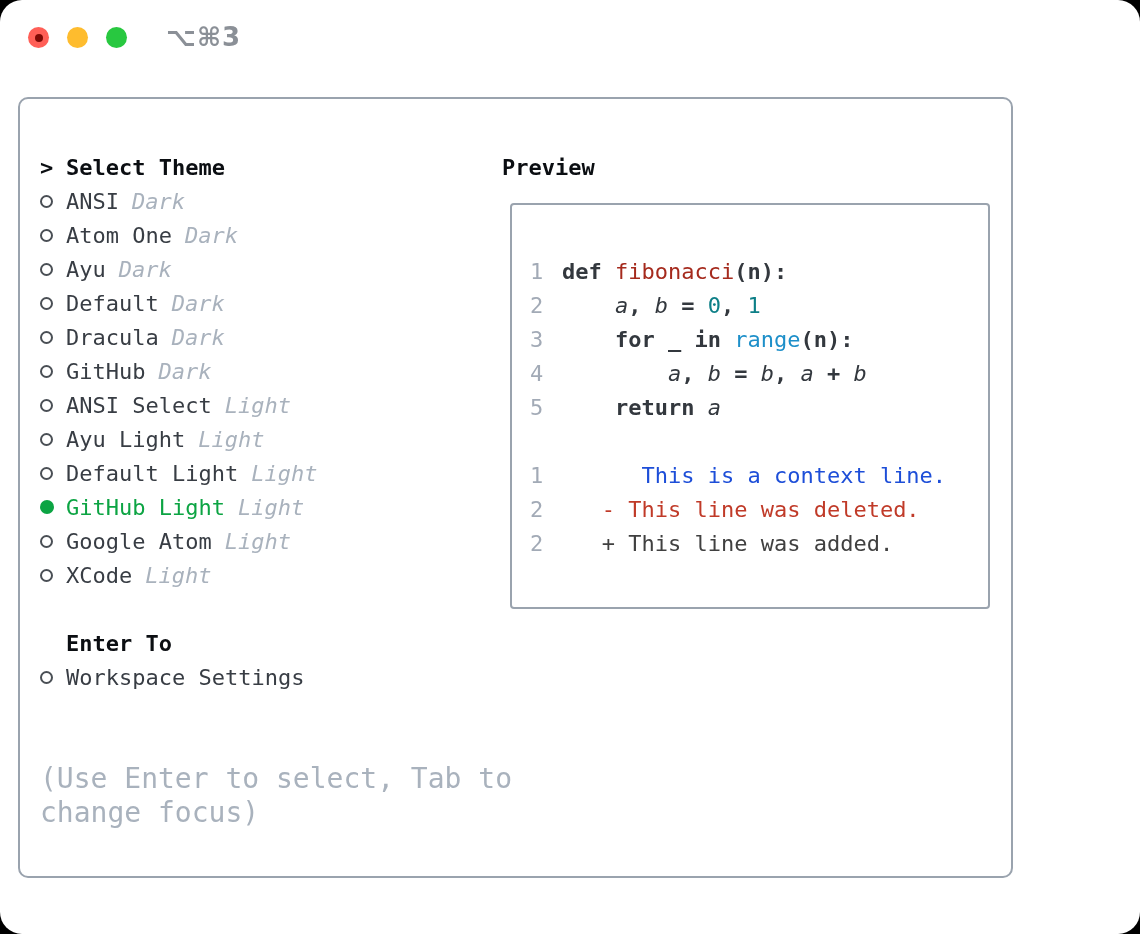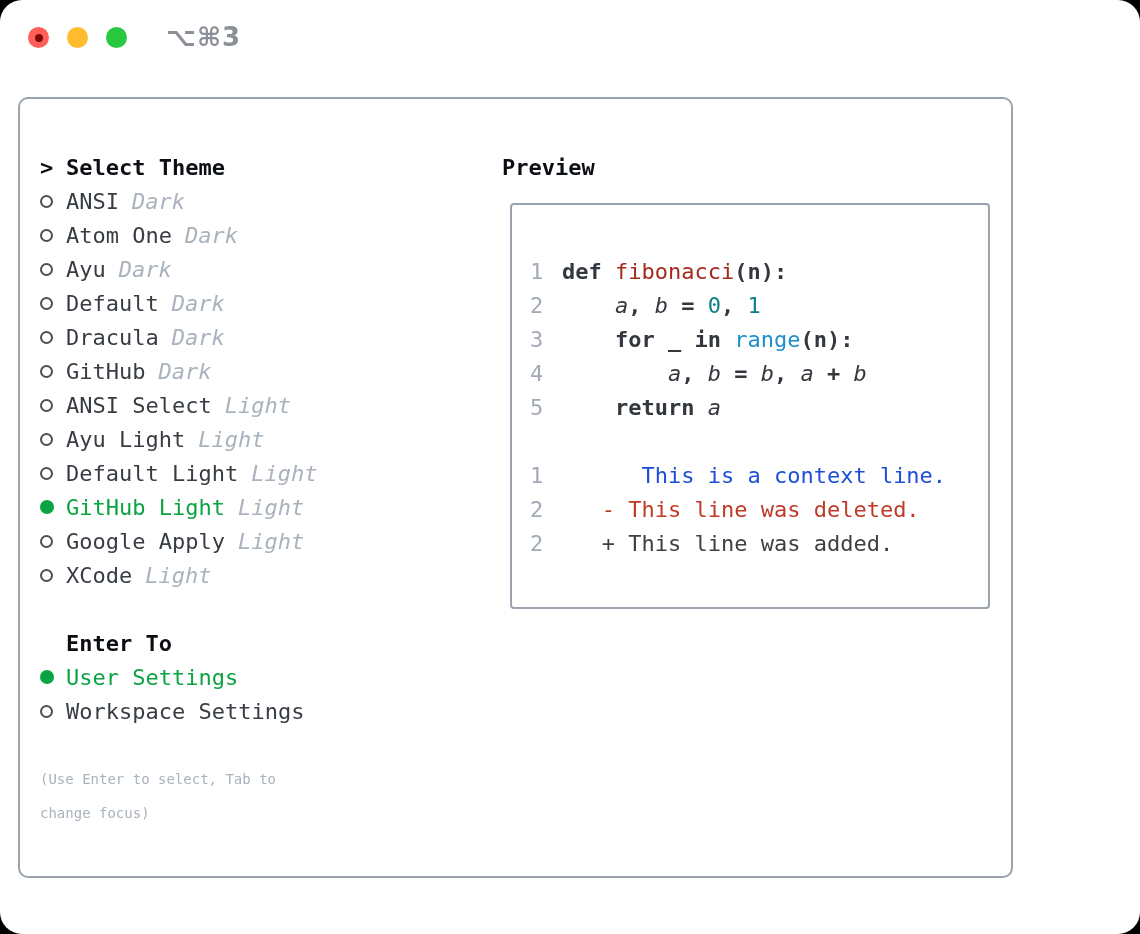--- a/index.html
+++ b/index.html
@@ -33,21 +33,21 @@
   .prompt{font-weight:700;color:#0b0e12;}
   .lbl{white-space:pre;}
   .lbl.sel{color:#0ca443;}
   .tag{color:#a9b2bd;font-style:italic;margin-left:13px;white-space:pre;}
   .hdr{font-weight:700;color:#0b0e12;white-space:pre;}
   
   .left-col{position:absolute;left:20px;top:51px;}
   .applyto{position:absolute;left:20px;top:527px;}
   .hint{
     position:absolute;left:20px;top:663px;
-    font-size:14px;line-height:34px;color:#a9b2bd;white-space:pre;
+    font-size:28px;line-height:34px;color:#a9b2bd;white-space:pre;
   }
   
   .preview-title{position:absolute;left:482px;top:51px;}
   .preview-box{
     position:absolute;left:490px;top:104px;width:480px;height:406px;
     border:2px solid #9aa3ae;border-radius:4px;box-sizing:border-box;background:#fff;
     padding:49px 0 0 18px;overflow:hidden;
   }
   .cl{display:flex;height:34px;align-items:center;font-size:22px;}
   .ln{width:32px;flex:0 0 32px;color:#a2aab6;white-space:pre;}
@@ -149,47 +149,41 @@
             <span class="bullet-slot">
               <span class="radio sel"></span>
             </span>
             <span class="lbl sel">GitHub Light</span>
             <span class="tag">Light</span>
           </div>
           <div class="row">
             <span class="bullet-slot">
               <span class="radio"></span>
             </span>
-            <span class="lbl">Google Apply</span>
+            <span class="lbl">Google Atom</span>
             <span class="tag">Light</span>
           </div>
           <div class="row">
             <span class="bullet-slot">
               <span class="radio"></span>
             </span>
             <span class="lbl">XCode</span>
             <span class="tag">Light</span>
           </div>
         </div>
     </div>
 
     <div class="applyto">
       <div class="row">
         <span class="bullet-slot"></span>
         <span class="hdr">Enter To</span>
       </div>
       <div id="apply-items">
           <div class="row">
             <span class="bullet-slot">
-              <span class="radio sel"></span>
-            </span>
-            <span class="lbl sel">User Settings</span>
-          </div>
-          <div class="row">
-            <span class="bullet-slot">
               <span class="radio"></span>
             </span>
             <span class="lbl">Workspace Settings</span>
           </div>
         </div>
     </div>
 
     <div class="hint"><span>(Use Enter to select, Tab to</span><br><span>change focus)</span></div>
 
     <div class="preview-title row">

